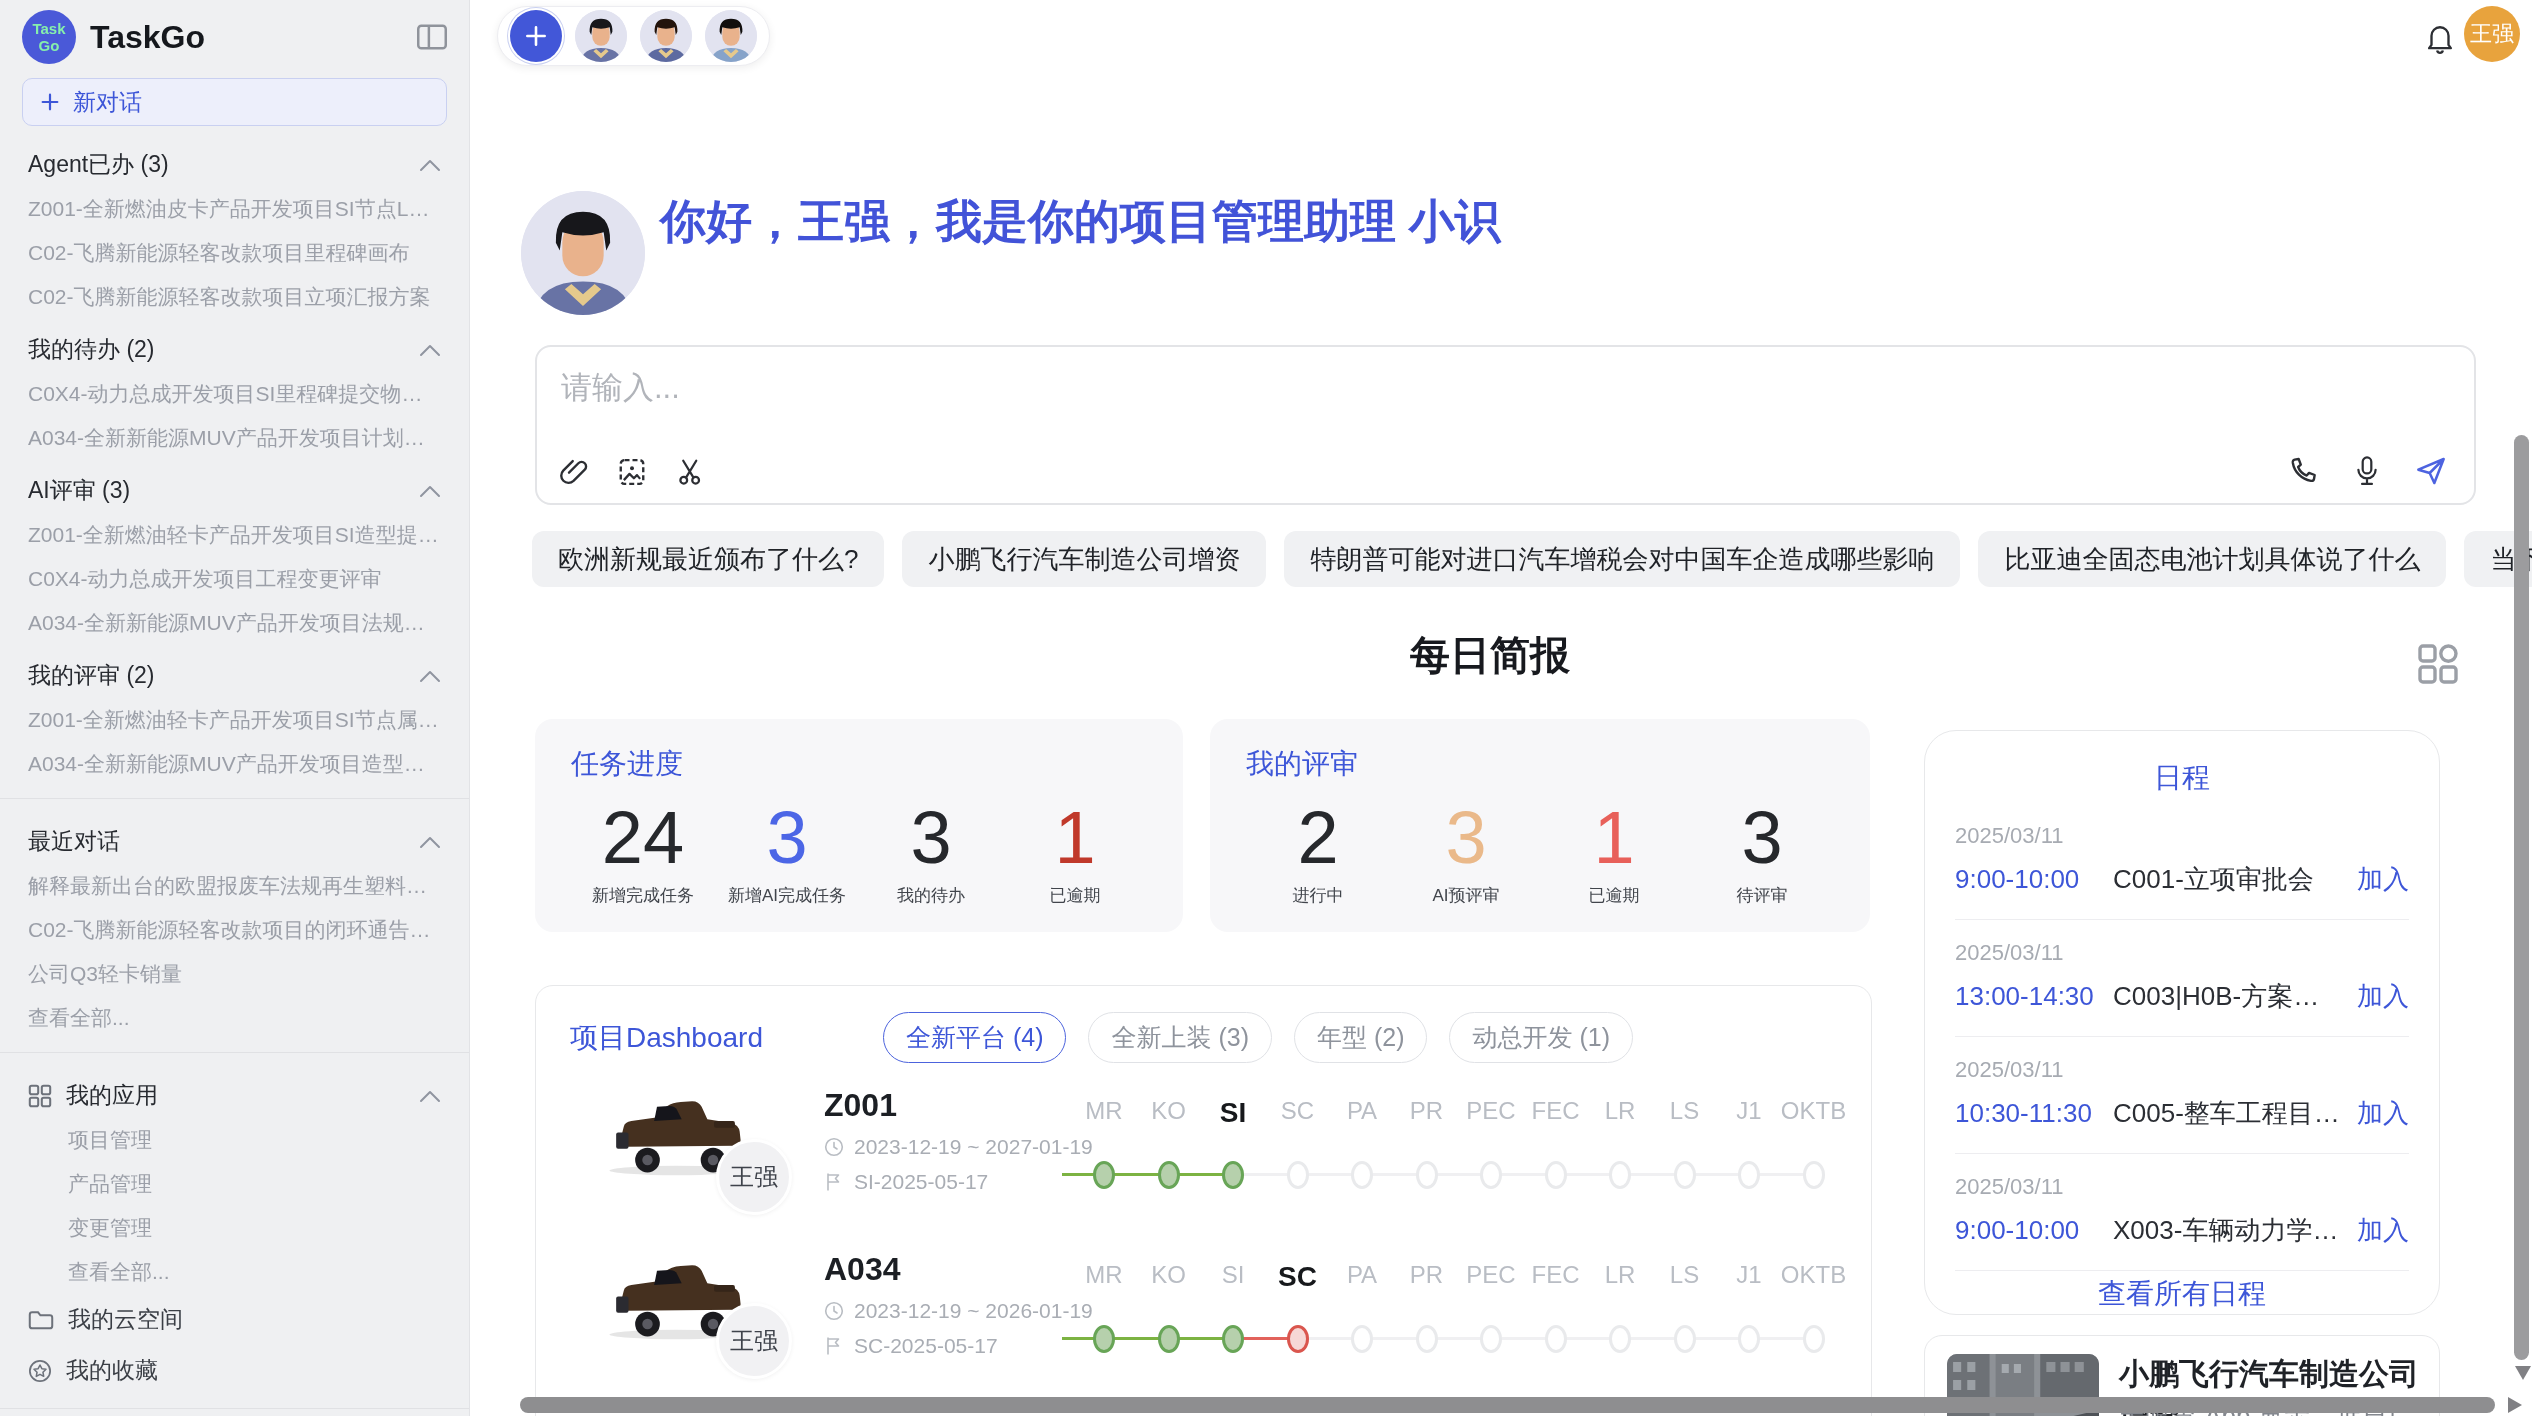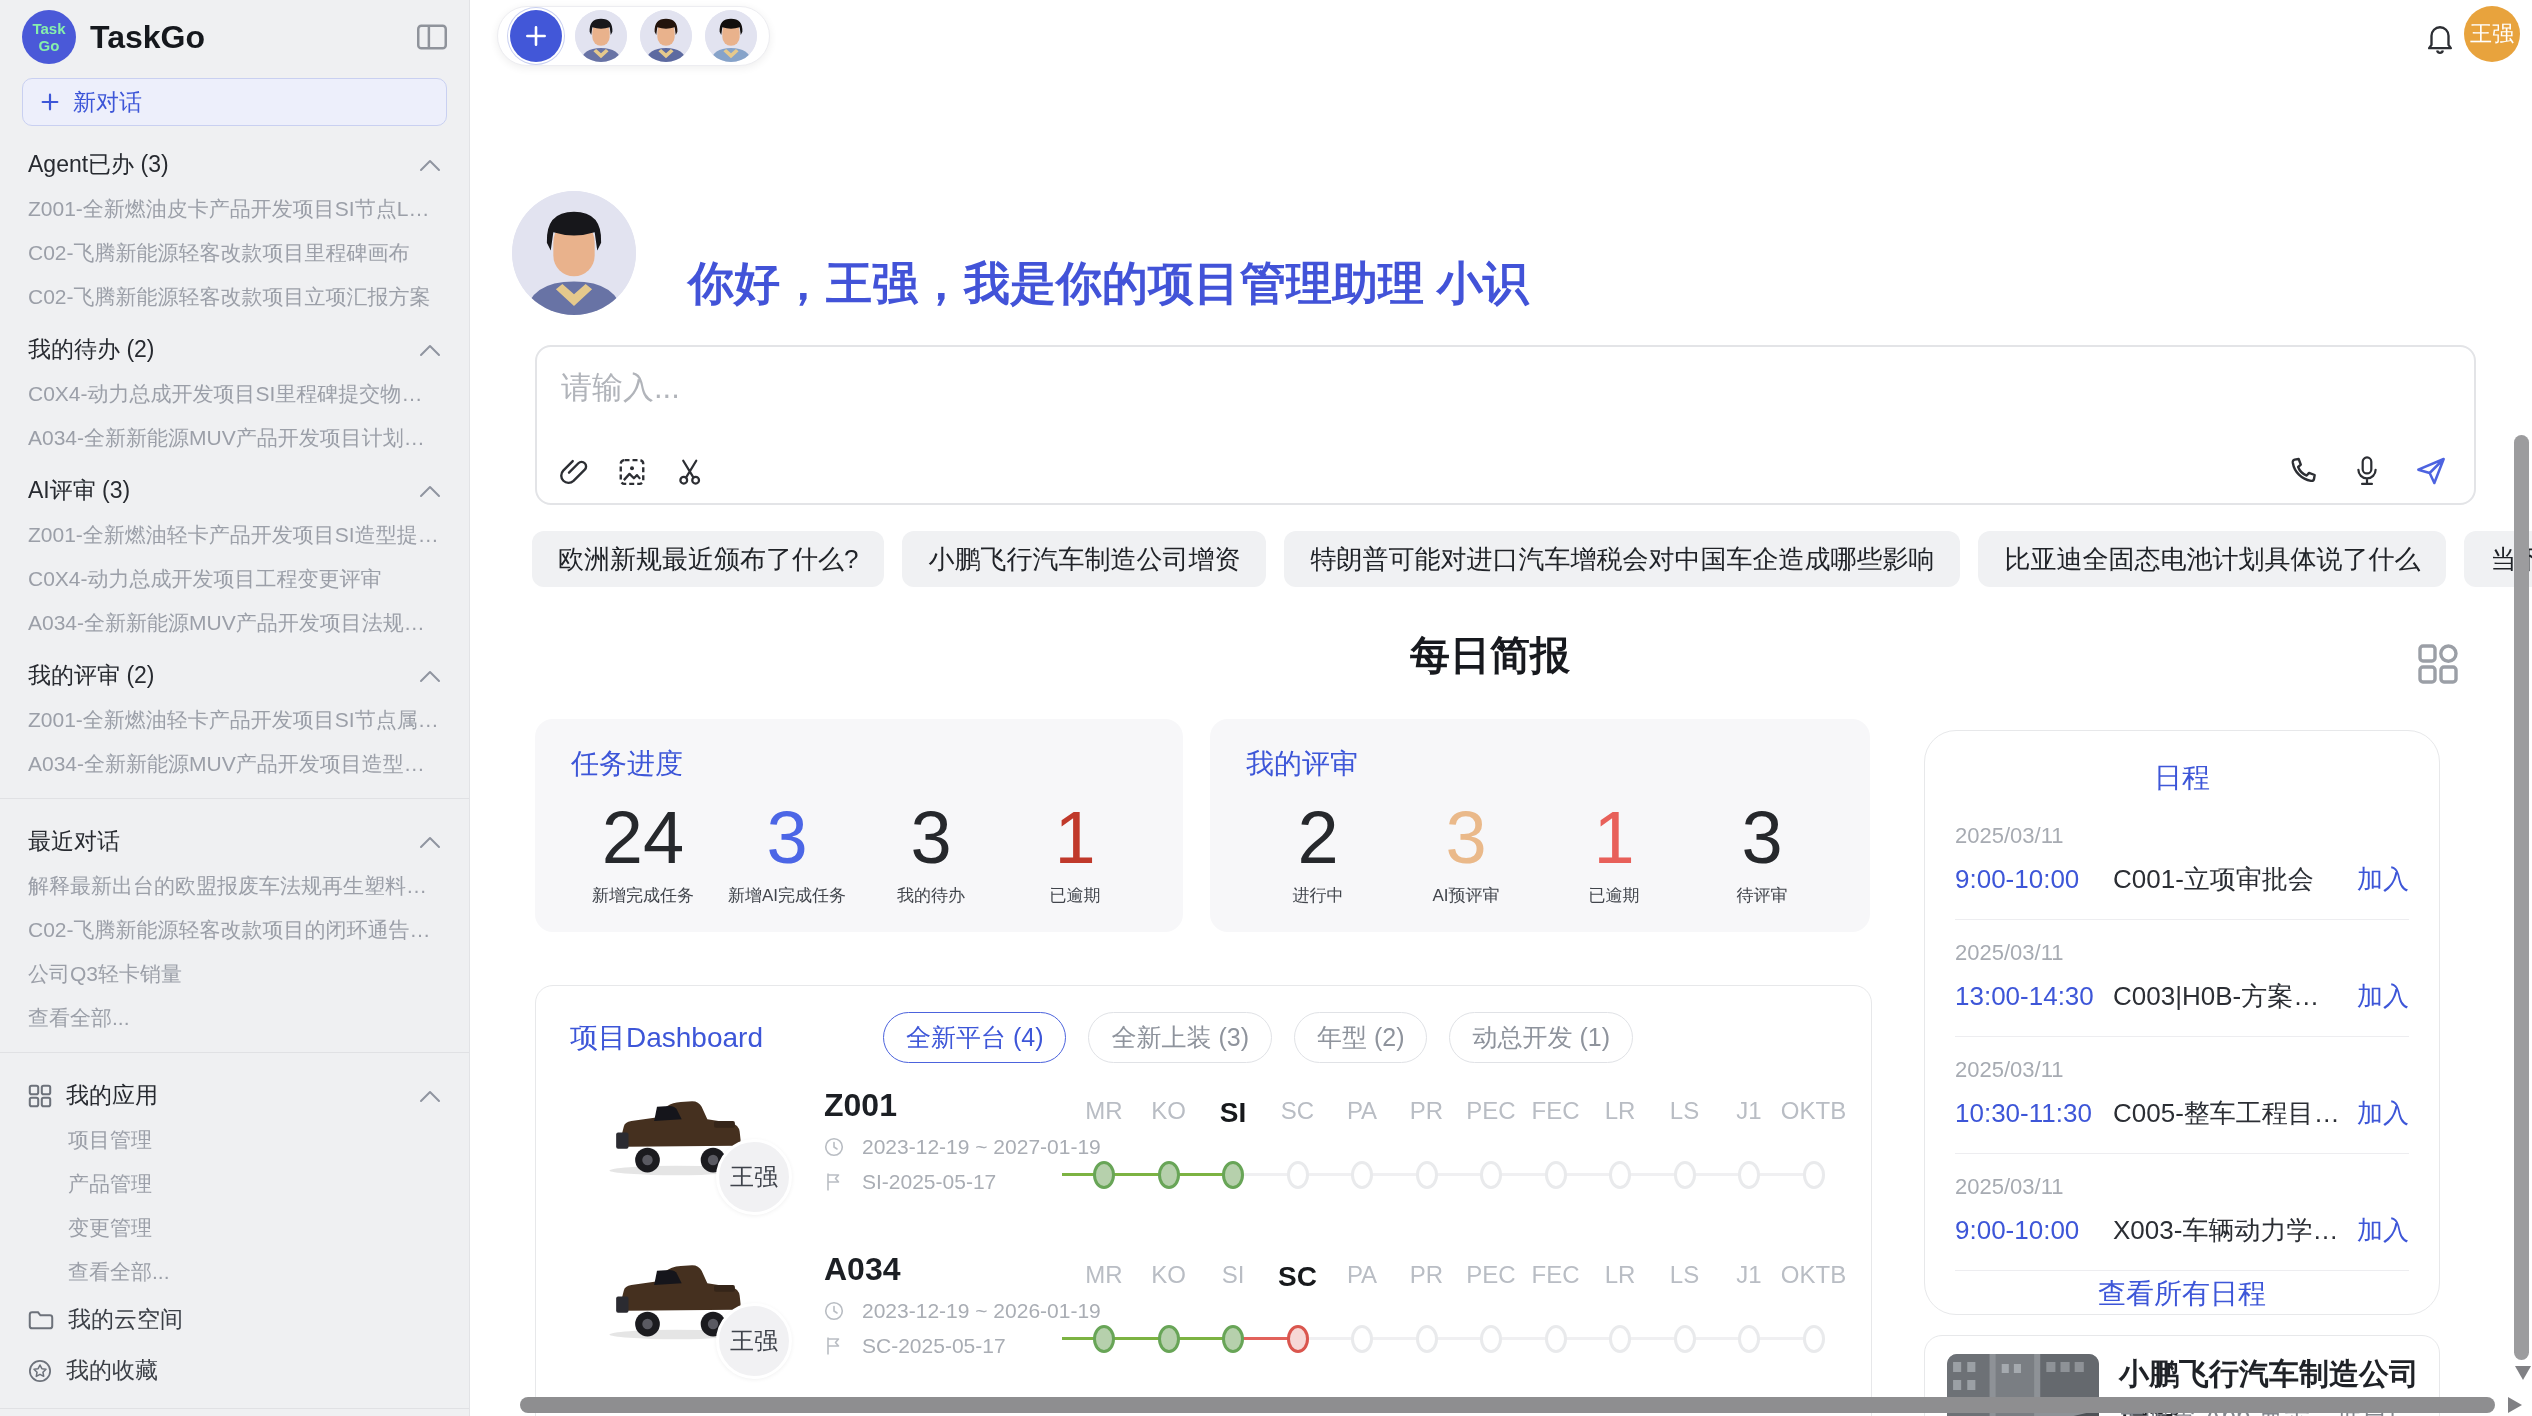--- a/index.html
+++ b/index.html
@@ -22,21 +22,21 @@
 .approw .ic{color:#6d727b}
 .subitem{padding-left:46px}
 
 .main{position:absolute;left:470px;top:0;width:2062px;height:100%;background:#fff}
 .pill{position:absolute;left:27px;top:6px;height:60px;border-radius:30px;background:#fff;border:1px solid #ededf1;box-shadow:0 2px 8px rgba(0,0,0,.07);display:flex;align-items:center;gap:13px;padding:0 12px}
 .plus-btn{width:52px;height:52px;border-radius:50%;background:#4257d8;display:flex;align-items:center;justify-content:center;box-shadow:0 0 0 2px #fff,0 0 0 3px #c9d0f1;cursor:pointer}
 .avatar{width:52px;height:52px;border-radius:50%;overflow:hidden;background:#e2e3f0;flex:none;cursor:pointer}
 .avatar svg{display:block;width:100%;height:100%}
 .bell{position:absolute;right:76px;top:22px;color:#2c2e33;cursor:pointer}
 .user-badge{position:absolute;right:12px;top:6px;width:56px;height:56px;border-radius:50%;background:#e8a33d;color:#fff;font-size:22px;display:flex;align-items:center;justify-content:center;cursor:pointer}
-.greeting{position:absolute;left:42px;top:191px;display:flex;align-items:flex-end;gap:52px}
+.greeting{position:absolute;left:51px;top:191px;display:flex;align-items:flex-start;gap:15px}
 .greet-avatar{width:124px;height:124px;border-radius:50%;overflow:hidden;background:#e2e3f0;flex:none}
 .greet-avatar svg{display:block;width:100%;height:100%}
 .greet-text{font-size:46px;font-weight:700;color:#4253d8}
 .composer{position:absolute;left:65px;top:345px;width:1941px;height:160px;border:2px solid #e3e4e7;border-radius:16px;background:#fff}
 .composer-input{position:absolute;left:24px;top:20px;font-size:31px;color:#b1b4ba;cursor:text}
 .tools-left{position:absolute;left:22px;bottom:16px;display:flex;gap:28px;color:#2c2e33}
 .tools-right{position:absolute;right:26px;bottom:16px;display:flex;gap:32px;color:#2c2e33}
 .tool{cursor:pointer;display:inline-flex}
 .send{color:#4d63e0}
 .chips{position:absolute;left:62px;top:531px;display:flex;gap:18px}
@@ -55,21 +55,21 @@
 .dash-head{display:flex;align-items:center;padding:26px 34px 0}
 .dash-title{font-size:28px;color:#3d56d8;font-weight:500}
 .filters{display:flex;gap:22px;margin-left:120px}
 .fchip{padding:8px 22px;border-radius:999px;border:1px solid #e0e2e6;font-size:25px;color:#8e939c;background:#fff;white-space:nowrap;cursor:pointer}
 .fchip.active{border-color:#4c63dd;color:#3d56d8}
 .prow{position:relative;height:158px;margin-top:6px}
 .car{position:absolute;left:64px;top:16px;width:152px;height:96px}
 .owner{position:absolute;left:180px;top:70px;width:76px;height:76px;border-radius:50%;background:#f1f1f3;border:3px solid #fff;display:flex;align-items:center;justify-content:center;font-size:24px;color:#3f434b;box-shadow:0 1px 4px rgba(0,0,0,.06)}
 .pinfo{position:absolute;left:288px;top:18px}
 .pcode{font-size:32px;font-weight:700;color:#1c1f24}
-.pmeta{display:flex;align-items:center;gap:18px;font-size:21px;color:#a9adb4;margin-top:11px}
+.pmeta{display:flex;align-items:center;gap:10px;font-size:21px;color:#a9adb4;margin-top:11px}
 .pmeta .ic{color:#b9bdc3}
 .mtrack{position:absolute;left:520px;top:28px;width:790px;height:110px}
 .mlabel{position:absolute;top:0;transform:translateX(-50%);font-size:24px;color:#b9bdc4;white-space:nowrap}
 .mlabel.cur{font-size:28px;font-weight:700;color:#17191c}
 .line{position:absolute;height:3px;top:76px;background:#f0f0f2}
 .line.g{background:#7cb342}
 .line.r{background:#e2625b}
 .node{position:absolute;top:64px;width:22px;height:28px;border-radius:50%;background:#fff;border:3px solid #e9eaec}
 .node.done{background:#b6d0ac;border-color:#68a557}
 .node.late{background:#f6d8d6;border-color:#da564e}

